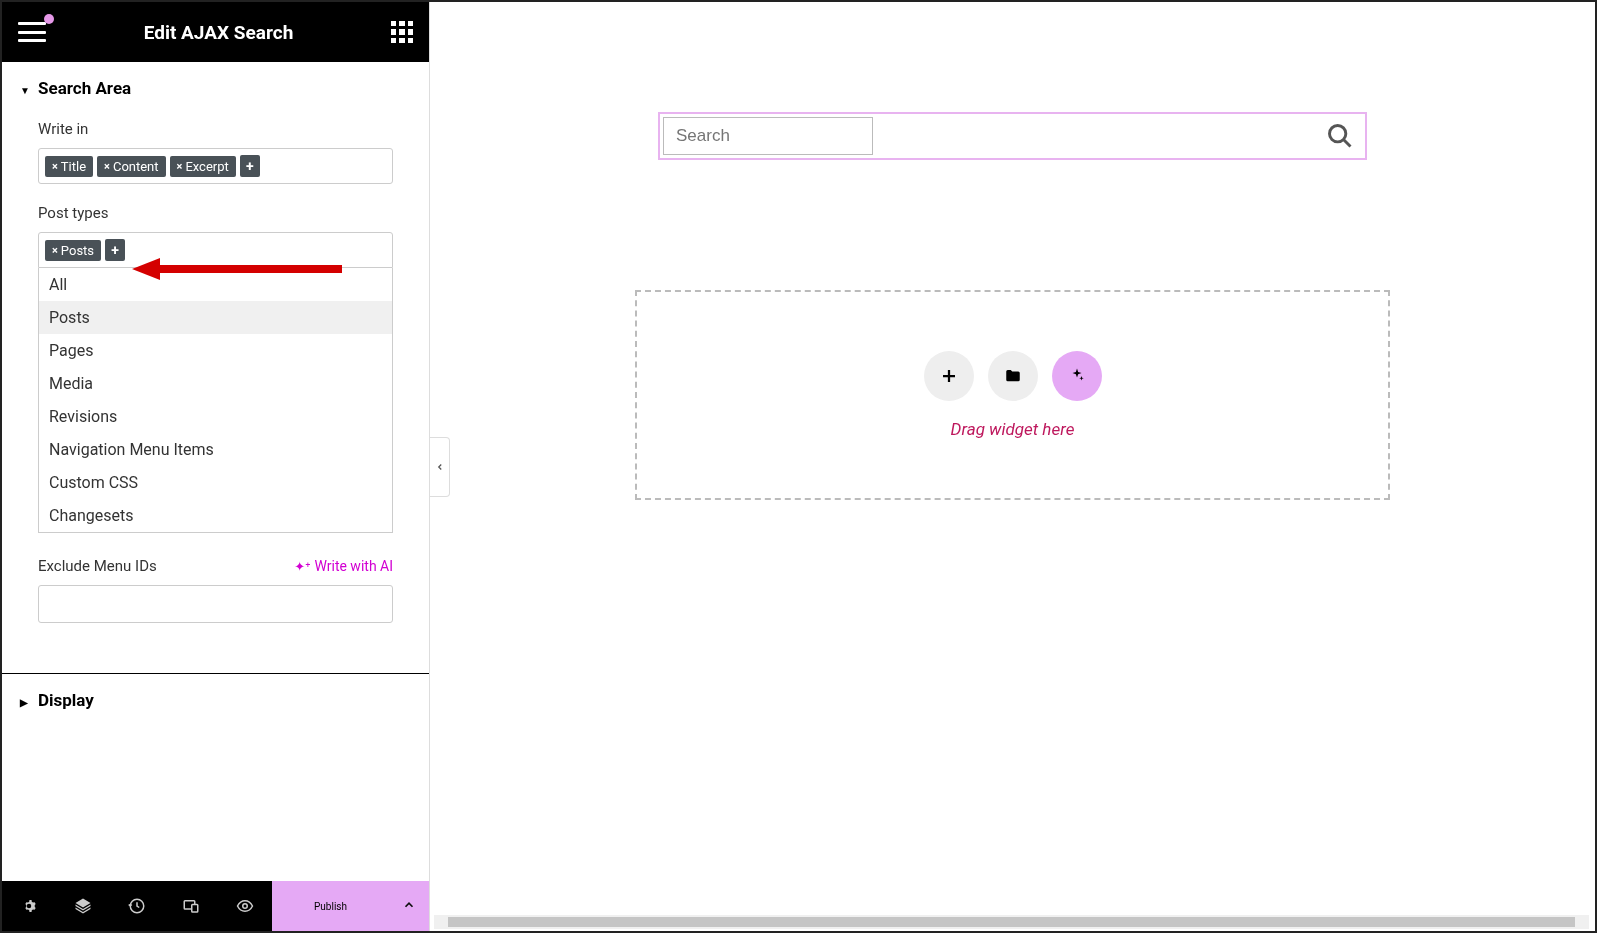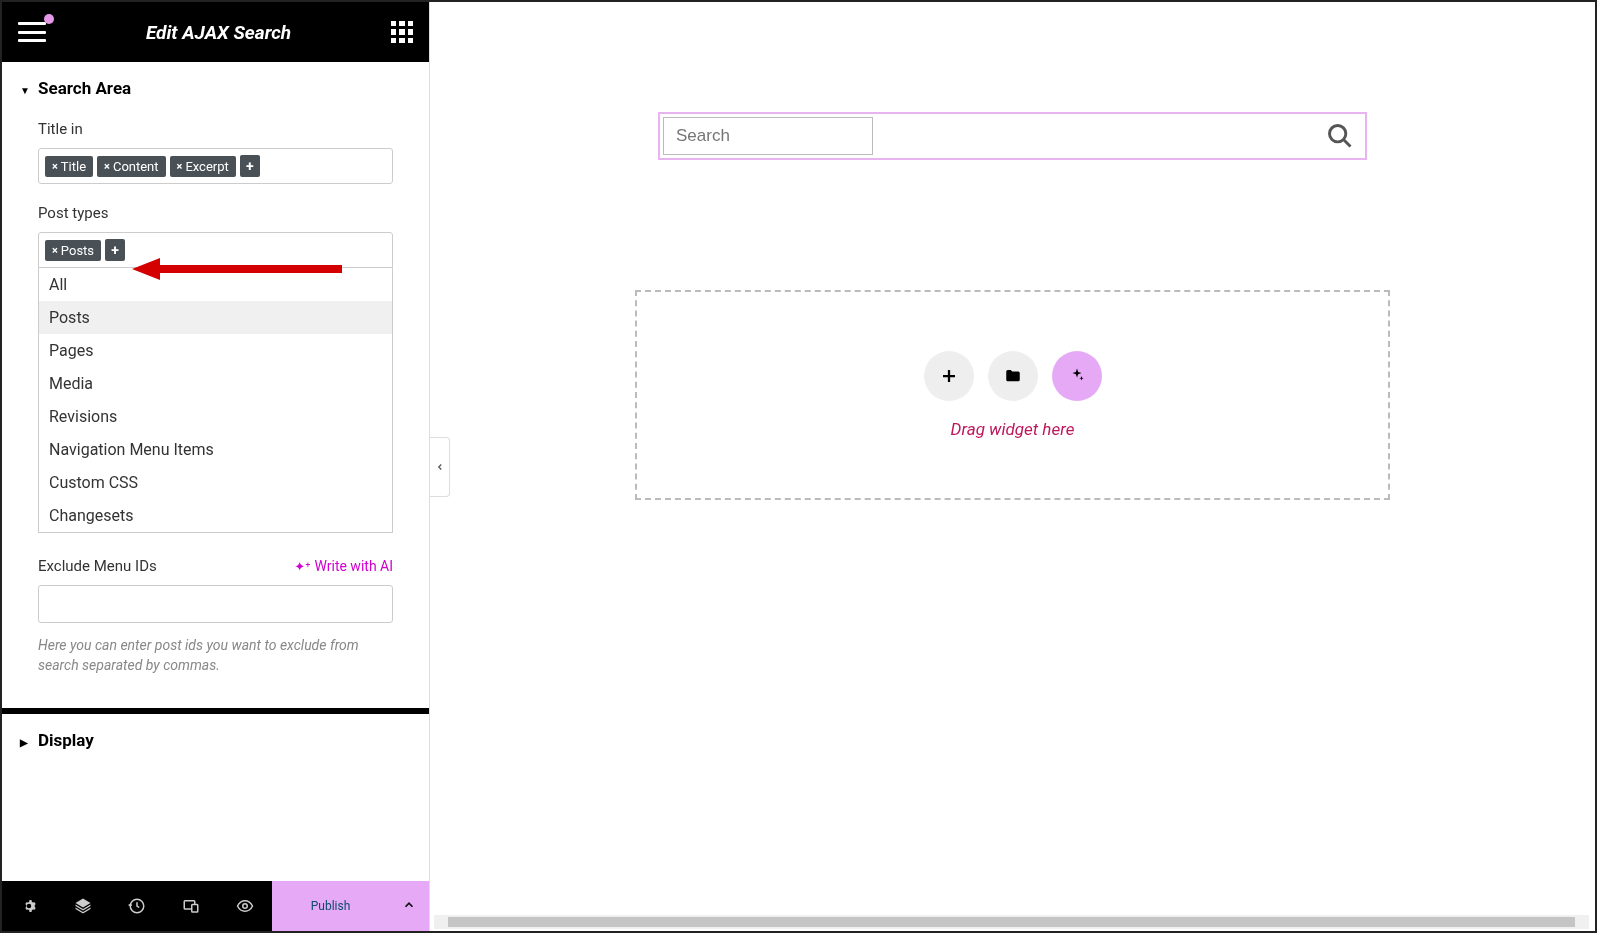--- a/index.html
+++ b/index.html
@@ -1,21 +1,21 @@
 <!DOCTYPE html>
 <html><head>
 <meta charset="utf-8">
 <style>
 * { box-sizing: border-box; margin: 0; padding: 0; }
 body { font-family: -apple-system, BlinkMacSystemFont, "Segoe UI", Roboto, sans-serif; background: #fff; overflow: hidden; }
 .app { display: flex; height: 933px; width: 1597px; border: 2px solid #222; position: relative; }
 
 
 .sidebar { width: 428px; background: #fff; display: flex; flex-direction: column; position: relative; border-right: 1px solid #ddd; }
-.sidebar-header { background: #000; color: #fff; height: 60px; display: flex; align-items: center; justify-content: space-between; padding: 4px 16px; position: relative; font-style: italic; }
+.sidebar-header { background: #000; color: #fff; height: 60px; display: flex; align-items: center; justify-content: space-between; padding: 4px 16px; position: relative; }
 .hamburger { width: 28px; height: 20px; display: flex; flex-direction: column; justify-content: space-between; cursor: pointer; position: relative; }
 .hamburger span { display: block; height: 3px; background: #fff; border-radius: 1px; }
 .hamburger-dot { position: absolute; top: -8px; right: -8px; width: 10px; height: 10px; background: #e598e8; border-radius: 50%; }
 .sidebar-title { font-size: 19px; font-weight: 700; }
 .grid-icon { width: 22px; height: 22px; display: grid; grid-template-columns: repeat(3,1fr); grid-template-rows: repeat(3,1fr); gap: 3px; cursor: pointer; }
 .grid-icon span { background: #fff; }
 
 .panel-body { flex: 1; overflow-y: auto; padding: 0; }
 .section-header { display: flex; align-items: flex-start; gap: 8px; padding: 16px 20px 12px 36px; font-weight: 700; font-size: 17px; cursor: pointer; position: relative; }
 .section-header .caret { position: absolute; left: 18px; }
@@ -32,29 +32,29 @@
 .dropdown-list { border: 1px solid #ccc; border-top: none; max-height: 270px; overflow-y: auto; background: #fff; position: relative; }
 .dropdown-item { padding: 7px 10px; font-size: 16px; color: #333; cursor: pointer; }
 .dropdown-item.selected { background: #f0f0f0; }
 
 .write-ai { color: #d200d2; font-size: 14px; display: inline-flex; align-items: center; gap: 4px; cursor: pointer; }
 .sparkle-icon { font-size: 13px; }
 
 .text-input { width: 100%; border: 1px solid #ccc; border-radius: 3px; padding: 10px; font-size: 14px; }
 .help-text { font-size: 14px; color: #888; font-style: italic; margin-top: 12px; line-height: 1.45; }
 
-.display-section { border-top: 6px solid #000000; margin-top: 22px; }
+.display-section { border-top: 1px solid #000000; margin-top: 40px; }
 
 
 .bottom-bar { height: 50px; background: #000; display: flex; align-items: stretch; }
 .bottom-icons { display: flex; align-items: center; gap: 0; }
 .bottom-icon { width: 54px; height: 50px; display: flex; align-items: center; justify-content: center; color: #ccc; cursor: pointer; }
 .bottom-icon svg { width: 18px; height: 18px; }
 .publish-area { flex: 1; background: #e5a9f5; display: flex; align-items: center; }
-.publish-btn { flex: 1; text-align: center; font-size: 12px; color: #0c4a6e; cursor: pointer; }
+.publish-btn { flex: 1; text-align: center; font-size: 10px; color: #000000; cursor: pointer; }
 .publish-caret { width: 40px; text-align: center; cursor: pointer; }
 
 
 .collapse-handle { position: absolute; left: 428px; top: 50%; transform: translateY(-50%); width: 20px; height: 60px; background: #fff; border: 1px solid #ddd; border-left: none; display: flex; align-items: center; justify-content: center; cursor: pointer; z-index: 10; border-radius: 0 4px 4px 0; }
 
 
 .canvas { flex: 1; background: #fff; position: relative; overflow: auto; }
 .canvas-inner { padding: 0 20px 20px 20px; }
 .search-widget { margin: 110px auto 0 auto; width: 709px; border: 2px solid #e8b3f0; padding: 3px; display: flex; align-items: center; background: #fff; }
 .search-box { width: 210px; border: 1px solid #bbb; padding: 8px 12px; font-size: 17px; color: #888; background: #fff; }
@@ -103,21 +103,21 @@
     </div>
 
     <div class="panel-body">
 
       <div class="section-header">
         <span class="caret caret-down"></span>
         <span>Search Area</span>
       </div>
 
       <div class="control-group">
-        <div class="control-label">Title in</div>
+        <div class="control-label">Write in</div>
         <div class="tag-input">
           <span class="tag">
               <span class="tag-x">×</span>
               <span>Title</span>
             </span>
           <span class="tag">
               <span class="tag-x">×</span>
               <span>Content</span>
             </span>
           <span class="tag">
@@ -151,21 +151,20 @@
 
       <div class="control-group" style="margin-top:14px;">
         <div class="control-label">
           <span>Exclude Menu IDs</span>
           <span class="write-ai">
             <span class="sparkle-icon">✦⁺</span>
             <span>Write with AI</span>
           </span>
         </div>
         <input type="text" class="text-input" style="">
-        <div class="help-text">Here you can enter post ids you want to exclude from search separated by commas.</div>
       </div>
 
       <div class="display-section">
         <div class="section-header">
           <span class="caret caret-right"></span>
           <span>Display</span>
         </div>
       </div>
 
     </div>

